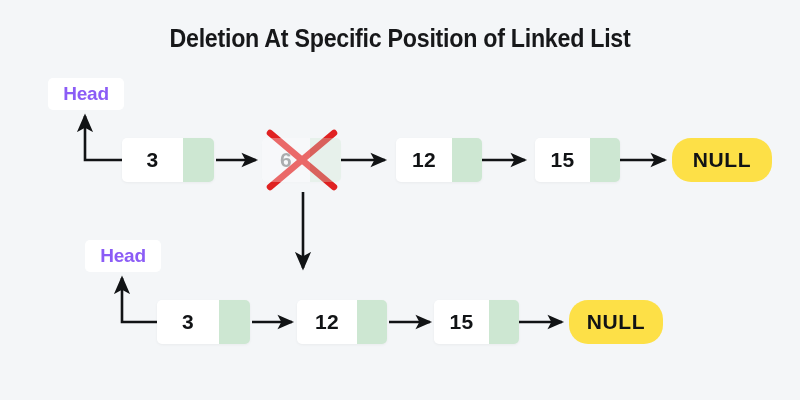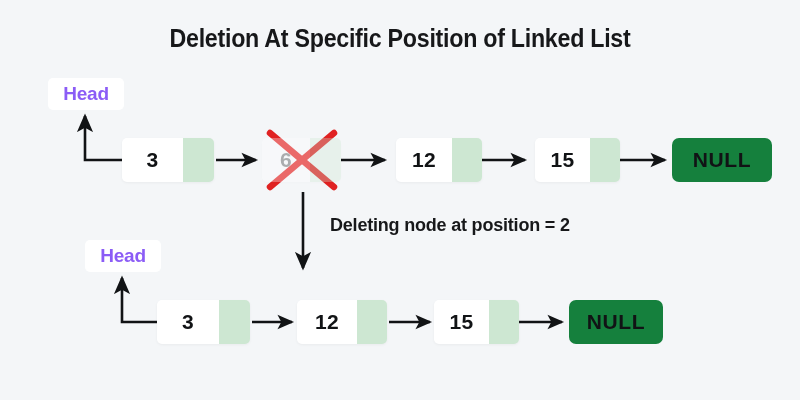--- a/index.html
+++ b/index.html
@@ -70,22 +70,22 @@
     background: #cde7d2;
     border-radius: 0 5px 5px 0;
   }
   .node.deleted {
     opacity: 0.32;
   }
   
   .null-box {
     position: absolute;
     height: 44px;
-    background: #15803d;
-    border-radius: 7px;
+    background: #fde047;
+    border-radius: 19px;
     display: flex;
     align-items: center;
     justify-content: center;
     font-size: 21px;
     font-weight: bold;
     color: #111315;
     letter-spacing: 0.6px;
   }
   
   .annotation {
@@ -181,21 +181,20 @@
     <div class="ptr" style="width:30px;"></div>
   </div>
 
   <div class="node" style="left:535px; top:138px;">
     <div class="data" style="width:55px;">15</div>
     <div class="ptr" style="width:30px;"></div>
   </div>
 
   <div class="null-box" style="left:672px; top:138px; width:100px;">NULL</div>
 
-  <div class="annotation" style="left:330px; top:215px;">Deleting node at position = 2</div>
 
   <div class="head-label" style="left:85px; top:240px; width:76px; height:32px;">Head</div>
 
   <div class="node" style="left:157px; top:300px;">
     <div class="data" style="width:62px;">3</div>
     <div class="ptr" style="width:31px;"></div>
   </div>
 
   <div class="node" style="left:297px; top:300px;">
     <div class="data" style="width:60px;">12</div>

